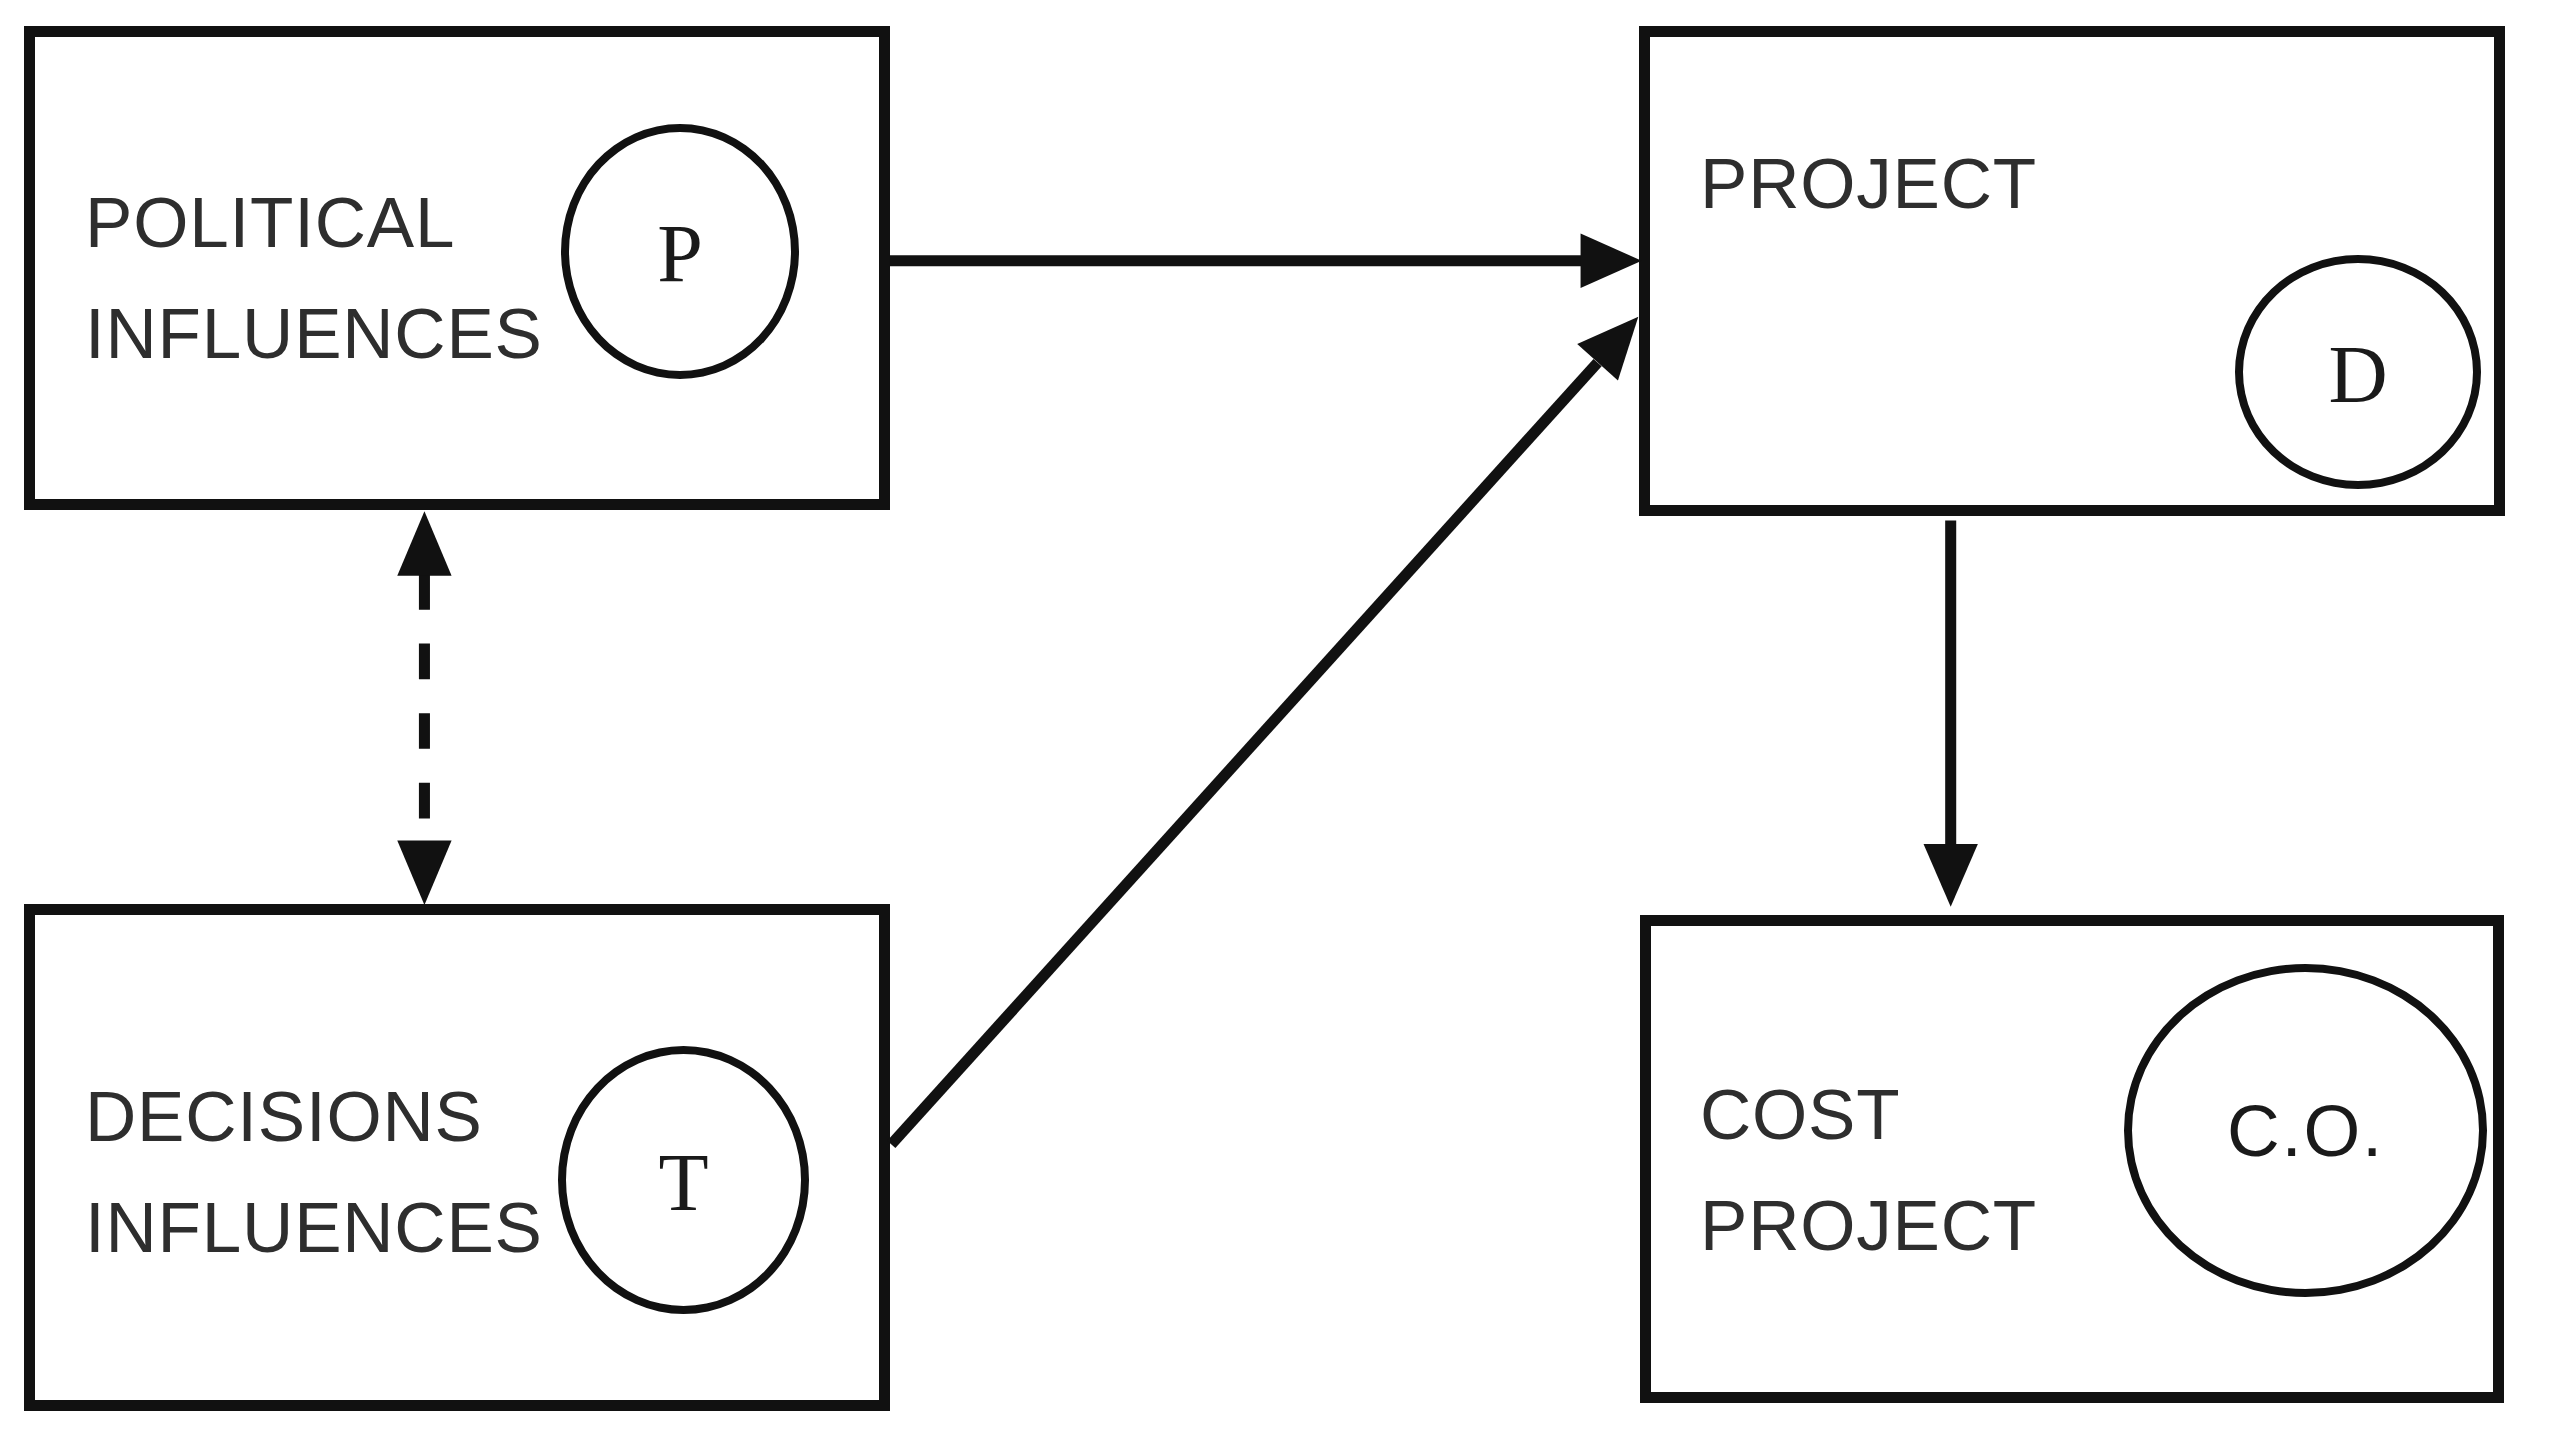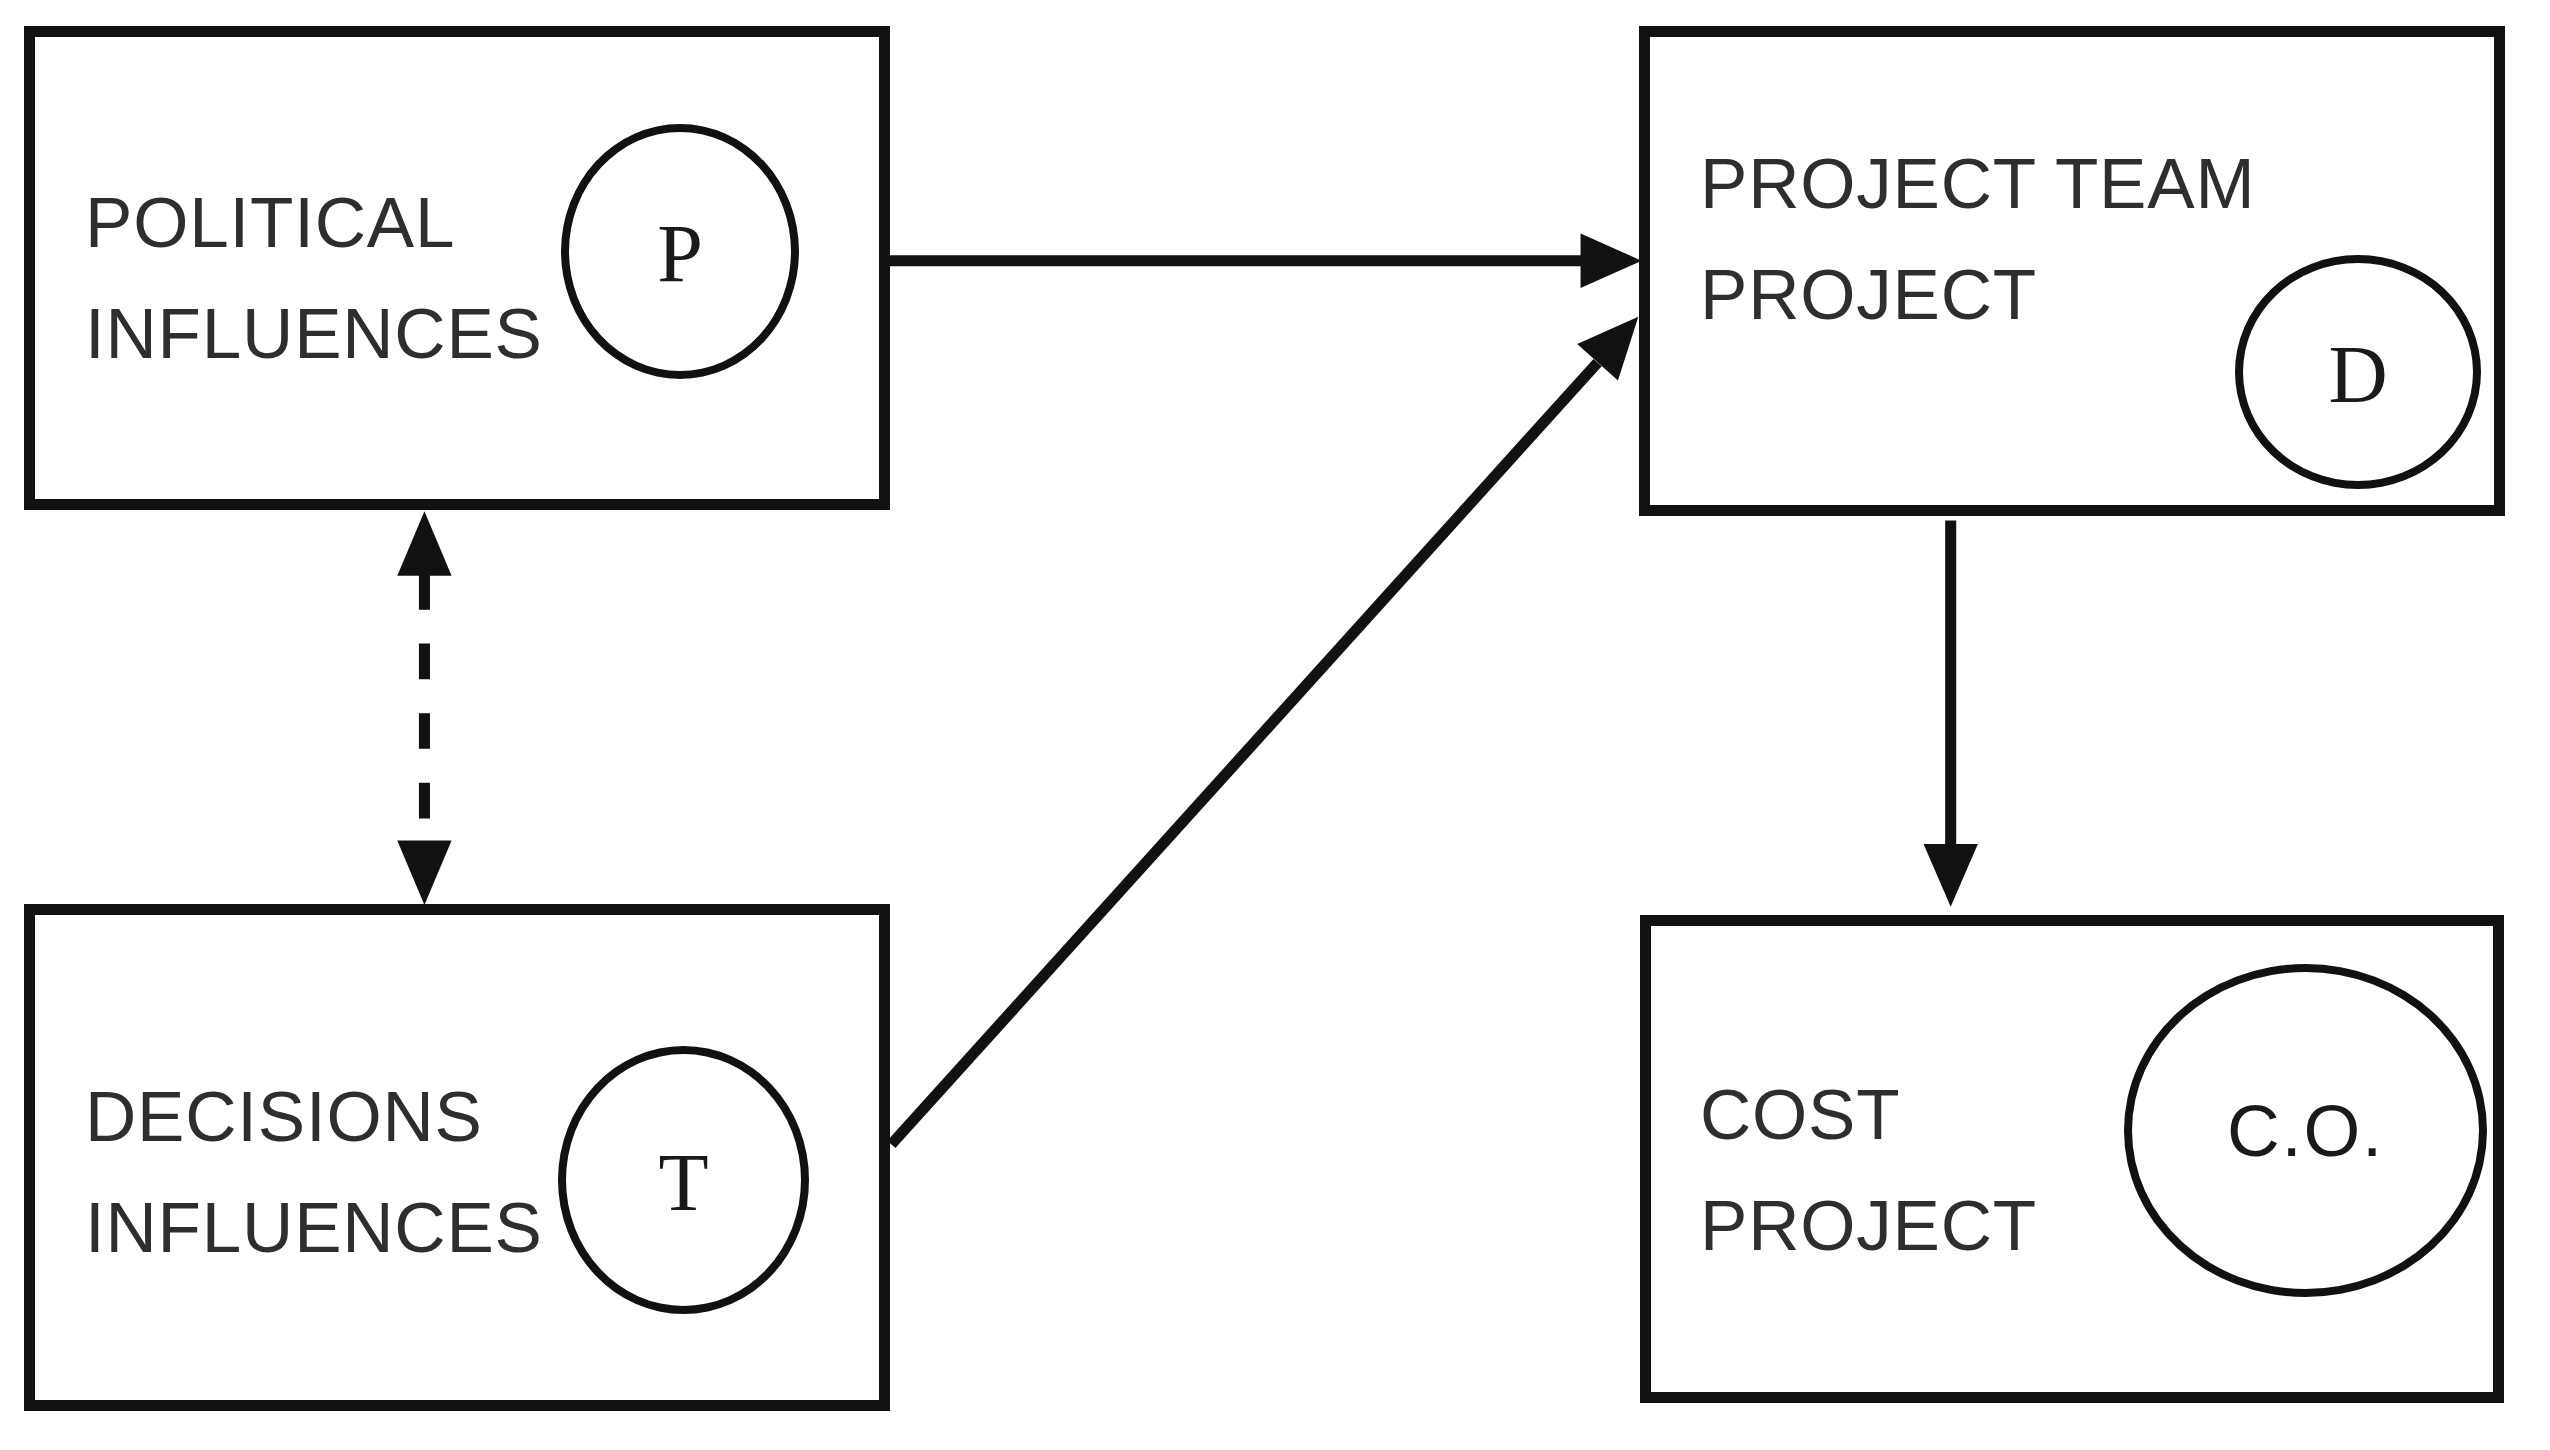--- a/index.html
+++ b/index.html
@@ -71,21 +71,20 @@
     <div>POLITICAL</div>
     <div>INFLUENCES</div>
   </div>
 
   <div class="node-label" style="left:85px;top:1061px;">
     <div>DECISIONS</div>
     <div>INFLUENCES</div>
   </div>
 
   <div class="node-label" style="left:1700px;top:128px;">
-    <div>PROJECT TEAM</div>
     <div>PROJECT</div>
   </div>
 
   <div class="node-label" style="left:1700px;top:1059px;">
     <div>COST</div>
     <div>PROJECT</div>
   </div>
 
   <div class="sym serif" style="left:561px;top:124px;width:238px;height:255px;">
     <span>P</span>

